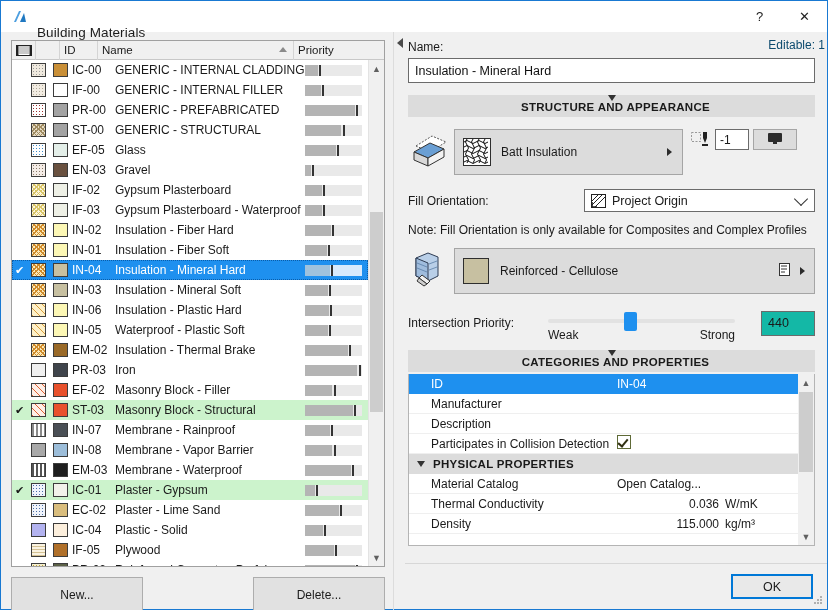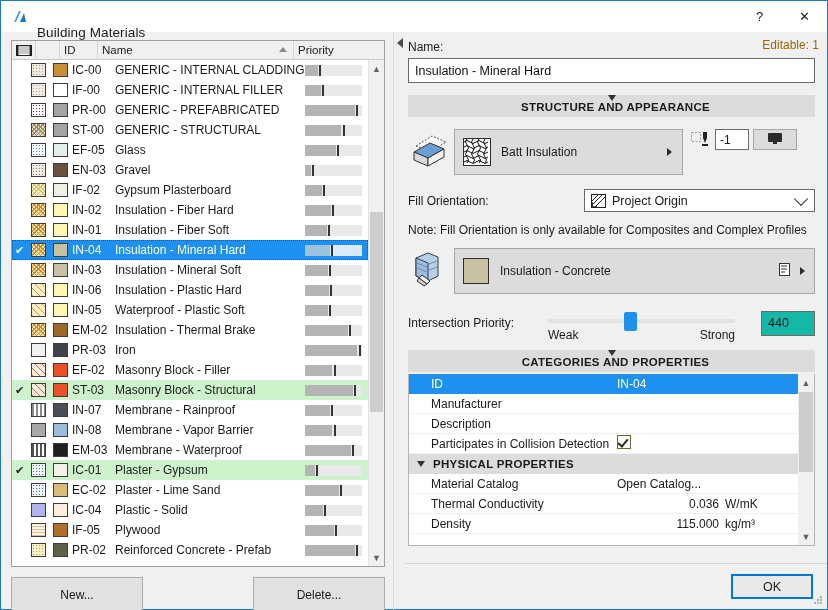--- a/index.html
+++ b/index.html
@@ -52,21 +52,21 @@
   .vsb .arr{height:17px;display:flex;align-items:center;justify-content:center;color:#606060;font-size:9px;}
   .vsb .arr.bot{position:absolute;bottom:0;left:0;right:0;}
   .vsb .thumb{position:absolute;left:1px;right:1px;background:#cdcdcd;}
   
   .lbtn-row{display:flex;margin-top:10px;width:374px;justify-content:space-between;}
   .btn{height:36px;min-width:132px;background:#e1e1e1;border:1px solid #adadad;font-size:12px;color:#1a1a1a;display:flex;align-items:center;justify-content:center;box-sizing:border-box;font-family:inherit;}
   
   .splitter{width:1px;background:#dcdcdc;margin-top:0;}
   .right-pane{flex:1;position:relative;padding:8px 12px 0 14px;box-sizing:border-box;}
   .collapse-arr{position:absolute;left:3px;top:6px;width:0;height:0;border-top:5px solid transparent;border-bottom:5px solid transparent;border-right:6px solid #4a4a4a;}
-  .editable{position:absolute;right:8px;top:6px;font-size:12px;color:#a16207;}
+  .editable{position:absolute;right:2px;top:6px;font-size:12px;color:#0c4a6e;}
   .lbl{font-size:12px;color:#1a1a1a;}
   .name-input{width:100%;height:25px;border:1px solid #6b6b6b;background:#fff;box-sizing:border-box;font-size:12.5px;font-family:inherit;padding:0 6px;color:#111;margin-top:4px;}
   .section{margin-top:12px;height:22px;background:#dcdcdc;display:flex;align-items:center;padding-left:8px;box-sizing:border-box;font-size:11.5px;font-weight:bold;letter-spacing:.3px;color:#1a1a1a;flex-direction:column;}
   .section .caret{width:0;height:0;border-left:4.5px solid transparent;border-right:4.5px solid transparent;border-top:6px solid #333;margin-right:8px;}
   .fillrow{display:flex;align-items:flex-start;margin-top:12px;}
   .bigicon{width:40px;height:40px;flex:0 0 40px;margin-right:6px;display:flex;align-items:center;justify-content:center;}
   .combo-big{flex:1;height:46px;background:#dcdcdc;border:1px solid #a5a5a5;display:flex;align-items:center;padding:0 8px;box-sizing:border-box;position:relative;}
   .pat-sw{width:28px;height:28px;border:1px solid #2e2e2e;box-sizing:border-box;margin-right:10px;background:#fff;}
   .combo-big .arrow{position:absolute;right:10px;top:50%;transform:translateY(-50%);width:0;height:0;border-top:4px solid transparent;border-bottom:4px solid transparent;border-left:5px solid #2b2b2b;}
   .pencols{width:124px;margin-left:8px;display:flex;flex-direction:column;gap:6px;}
@@ -281,20 +281,37 @@
               <div class="c-prio">
                 <div class="bar">
                   <div class="fill" style="width: 29%;"></div>
                   <div class="tick" style="left: 31%;"></div>
                 </div>
               </div>
             </div>
             <div class="row">
               <div class="c-check"></div>
               <div class="c-pat">
+                <div class="sw" style="background: repeating-linear-gradient(45deg, rgb(216, 196, 104) 0px, rgb(216, 196, 104) 1px, transparent 1px, transparent 3px), repeating-linear-gradient(-45deg, rgb(216, 196, 104) 0px, rgb(216, 196, 104) 1px, transparent 1px, transparent 3px) rgb(253, 246, 221);"></div>
+              </div>
+              <div class="c-col">
+                <div class="sw" style="background: rgb(238, 240, 230);"></div>
+              </div>
+              <div class="c-id">IF-03</div>
+              <div class="c-name">Gypsum Plasterboard - Waterproof</div>
+              <div class="c-prio">
+                <div class="bar">
+                  <div class="fill" style="width: 29%;"></div>
+                  <div class="tick" style="left: 31%;"></div>
+                </div>
+              </div>
+            </div>
+            <div class="row">
+              <div class="c-check"></div>
+              <div class="c-pat">
                 <div class="sw" style="background: repeating-linear-gradient(45deg, rgb(208, 139, 44) 0px, rgb(208, 139, 44) 1px, transparent 1px, transparent 3px), repeating-linear-gradient(-45deg, rgb(208, 139, 44) 0px, rgb(208, 139, 44) 1px, transparent 1px, transparent 3px) rgb(251, 233, 184);"></div>
               </div>
               <div class="c-col">
                 <div class="sw" style="background: rgb(252, 247, 181);"></div>
               </div>
               <div class="c-id">IN-02</div>
               <div class="c-name">Insulation - Fiber Hard</div>
               <div class="c-prio">
                 <div class="bar">
                   <div class="fill" style="width: 45%;"></div>
@@ -703,21 +720,21 @@
                 <line x1="9" y1="20" x2="19" y2="24"></line>
               <line x1="21" y1="16" x2="29" y2="13"></line>
                 <line x1="21" y1="22" x2="29" y2="19"></line>
             </g>
             <path d="M14 27 L22 33 L19 36 L11 30 Z" fill="#f0f0f0" stroke="#333"></path>
             <path d="M11 30 L19 36 L16 38 L9 33 Z" fill="#cfcfcf" stroke="#333"></path>
           </svg>
         </div>
         <div class="combo-mat">
           <span class="mat-sw" id="mat-swatch" style="background: rgb(199, 192, 161);"></span>
-          <span>Insulation - Concrete</span>
+          <span>Reinforced - Cellulose</span>
           <span class="doc">
             <svg width="11" height="13" viewBox="0 0 11 13">
               <rect x="0.5" y="0.5" width="10" height="12" fill="#fff" stroke="#333"></rect>
               <g stroke="#333" stroke-width="1">
                   <line x1="2" y1="3" x2="8" y2="3"></line>
                   <line x1="2" y1="6" x2="8" y2="6"></line>
                   <line x1="2" y1="9" x2="6" y2="9"></line>
                 </g>
             </svg>
           </span>

